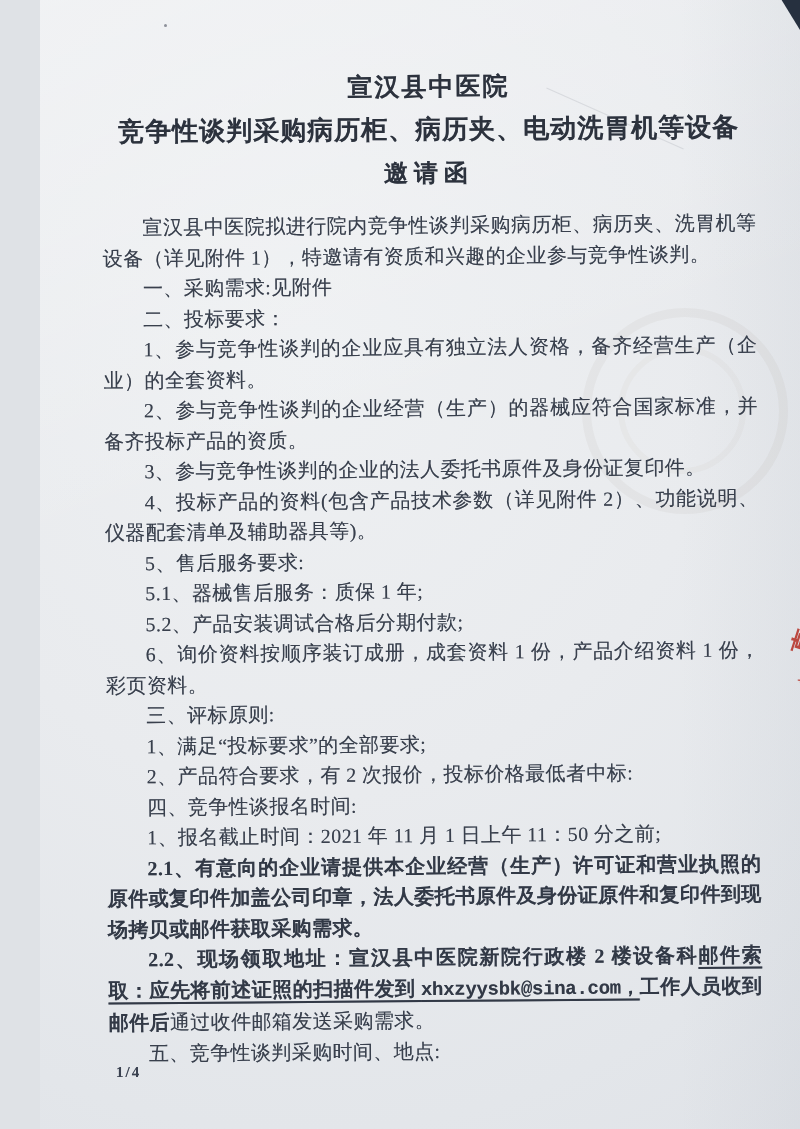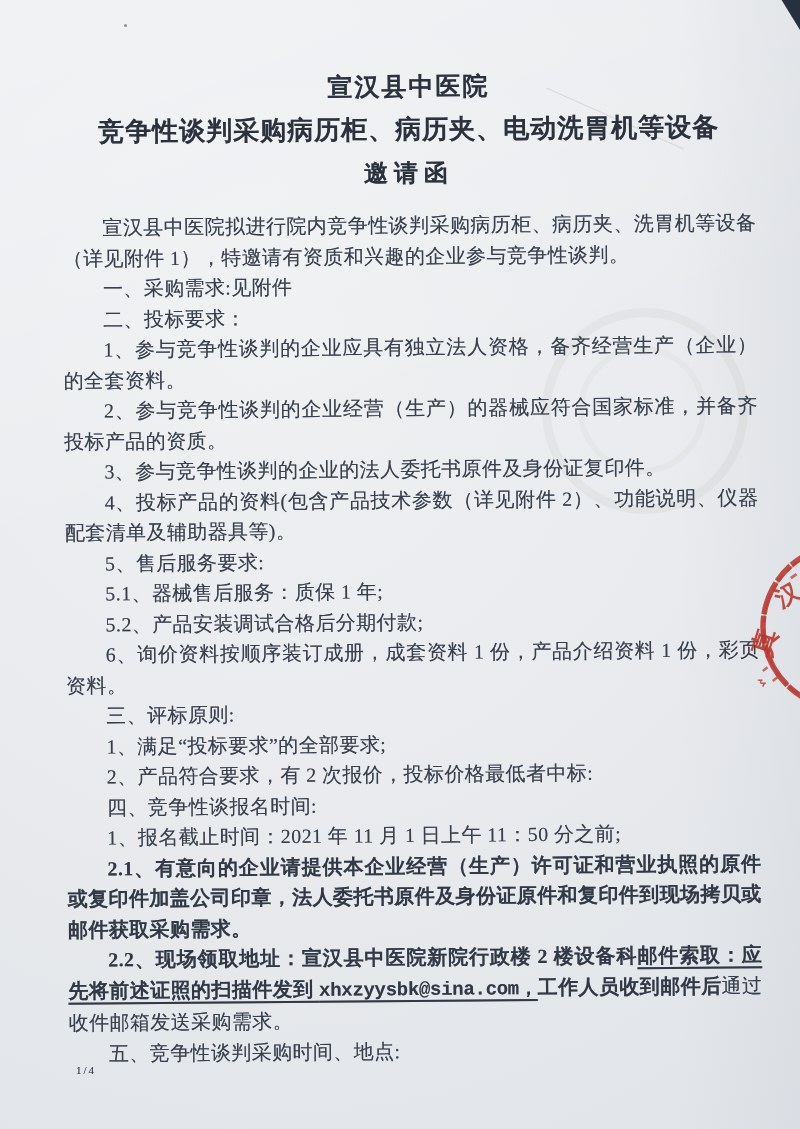--- a/index.html
+++ b/index.html
@@ -6,20 +6,21 @@
   body{
     width:800px;height:1129px;overflow:hidden;position:relative;
     font-family:"Liberation Serif","DejaVu Serif",serif;
     background:#dfe2e6;
   }
   .photo{
     position:absolute;inset:0;
     background:
       linear-gradient(160deg, rgba(255,255,255,.35) 0%, rgba(255,255,255,0) 40%),
       radial-gradient(120% 90% at 35% 30%, #eef0f2 0%, #e9ebee 45%, #e3e6ea 78%, #dfe2e7 100%);
+    margin-left: 40px;
   }
   .paper{position:absolute;inset:0;}
   
   .shade-right{position:absolute;top:0;right:0;bottom:0;width:120px;
     background:linear-gradient(90deg, rgba(160,168,180,0) 0%, rgba(160,168,180,.10) 100%);}
   .crease{position:absolute;top:118px;right:110px;width:150px;height:1px;
     background:rgba(120,128,140,.18);transform:rotate(24deg);}
   .speck{position:absolute;left:124px;top:24px;width:3px;height:3px;border-radius:50%;
     background:rgba(60,66,80,.55);}
   .corner{position:absolute;top:0;right:0;width:20px;height:30px;
@@ -39,21 +40,21 @@
   .t1{margin:0;font-size:25px;font-weight:700;line-height:34px;letter-spacing:2px;}
   .t2{margin:8px 0 0 0;font-size:26px;font-weight:700;line-height:36px;letter-spacing:1px;}
   .t3{margin:8px 0 0 0;font-size:24px;font-weight:700;line-height:34px;letter-spacing:6px;}
 
   .body{margin-top:20px;font-size:20px;letter-spacing:.4px;}
   .para{margin:0;line-height:30.5px;text-indent:2em;text-align:justify;}
   .b{font-weight:700;color:#323946;}
   .u{text-decoration:underline;text-decoration-thickness:1.5px;text-underline-offset:5px;}
   .m{font-family:"Liberation Mono","DejaVu Sans Mono",monospace;font-size:19px;letter-spacing:-.3px;}
 
-  .page-number{position:absolute;left:76px;top:1064px;font-size:11px;font-weight:400;
+  .page-number{position:absolute;left:76px;top:1064px;font-size:15px;font-weight:700;
     letter-spacing:2px;color:#3a4150;text-shadow:0 0 .5px rgba(62,70,86,.5);}
 
   .seal{position:absolute;left:740px;top:540px;width:60px;height:174px;}
 </style>
 </head>
 <body>
 
 <div class="photo">
   <div class="paper">
 

